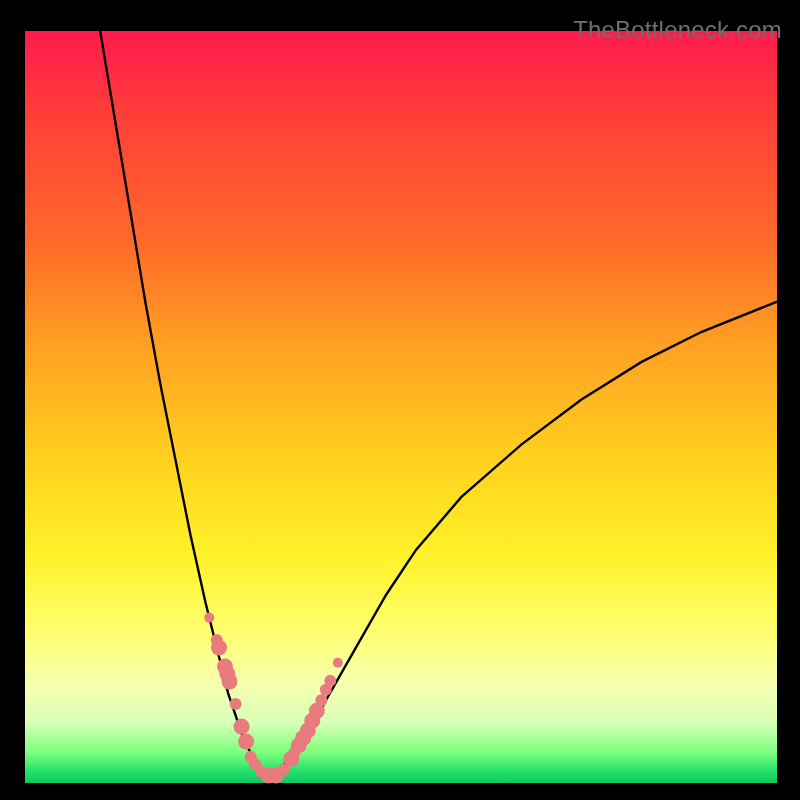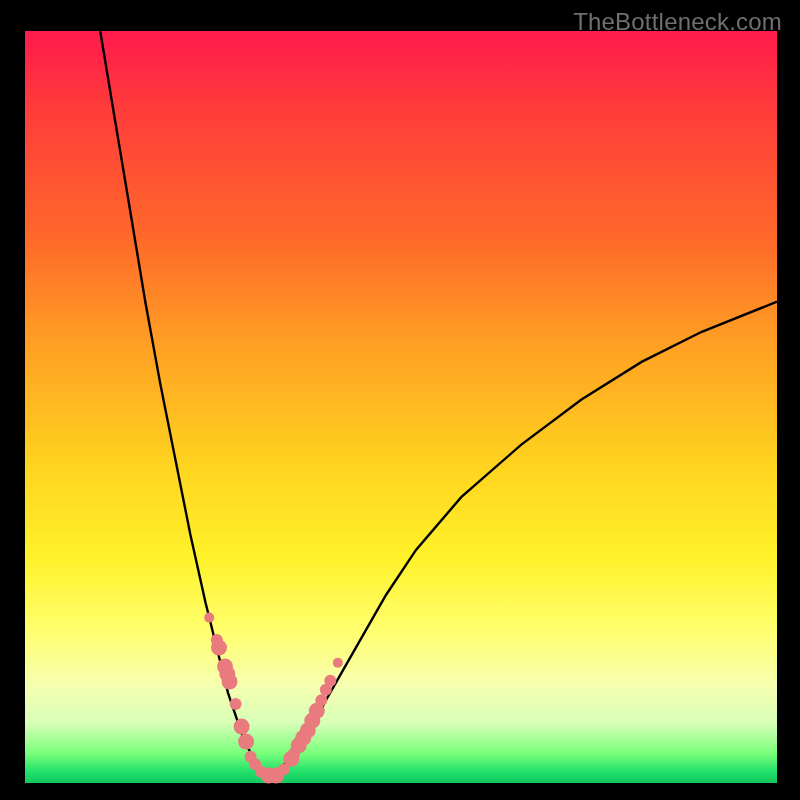--- a/index.html
+++ b/index.html
@@ -34,21 +34,21 @@
       #ffff70 80%,
       #f6ffb0 87%,
       #d8ffb8 92%,
       #7bff7b 96%,
       #22e06a 98.5%,
       #10c85e 100%
     );
   }
   .watermark {
     position: absolute;
-    top: 8px;
+    top: 16px;
     right: 18px;
     color: #6f6f71;
     font-size: 24px;
     font-weight: 500;
     letter-spacing: 0.2px;
   }
   svg.curve {
     position: absolute;
     left: 25px;
     top: 31px;

